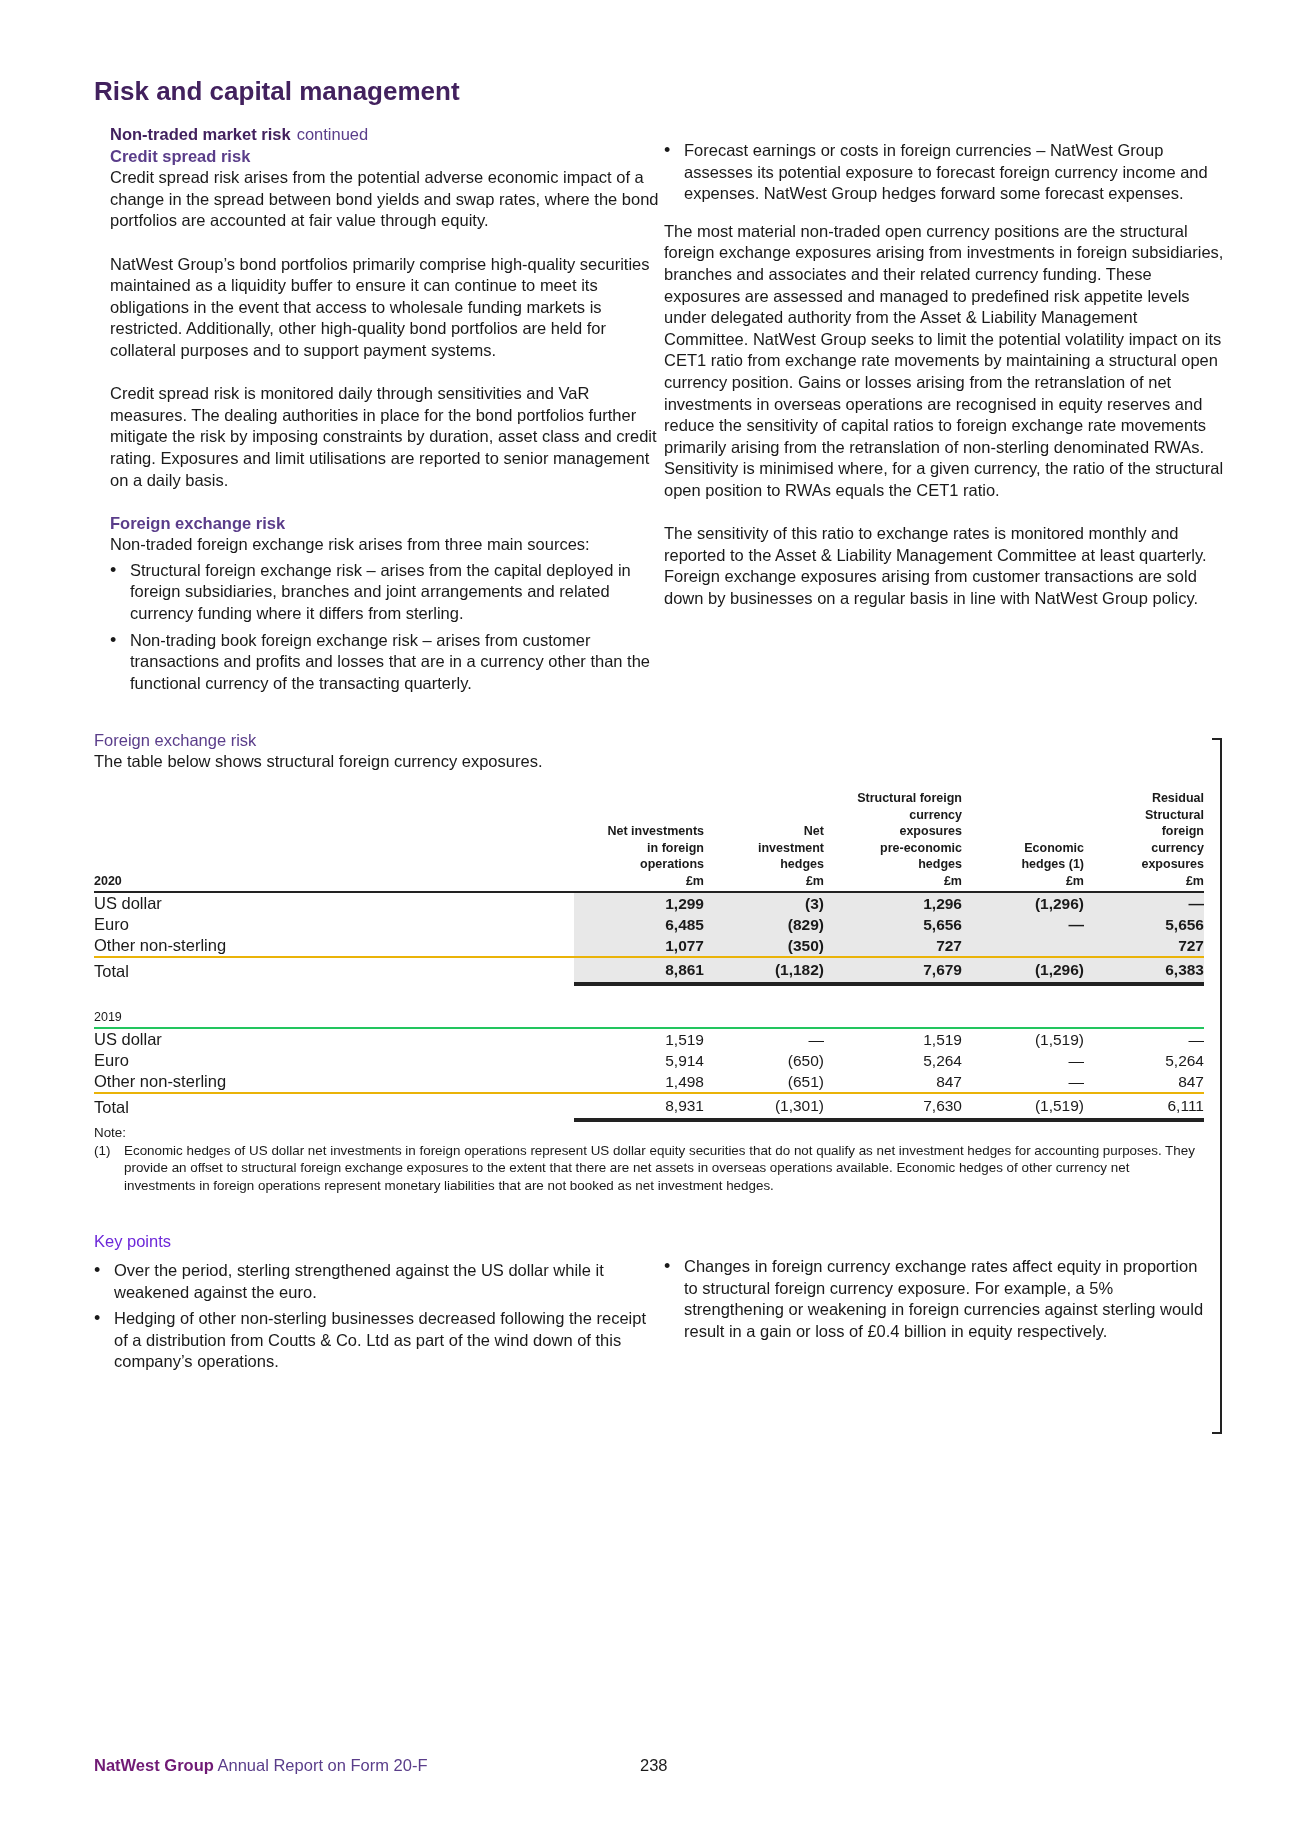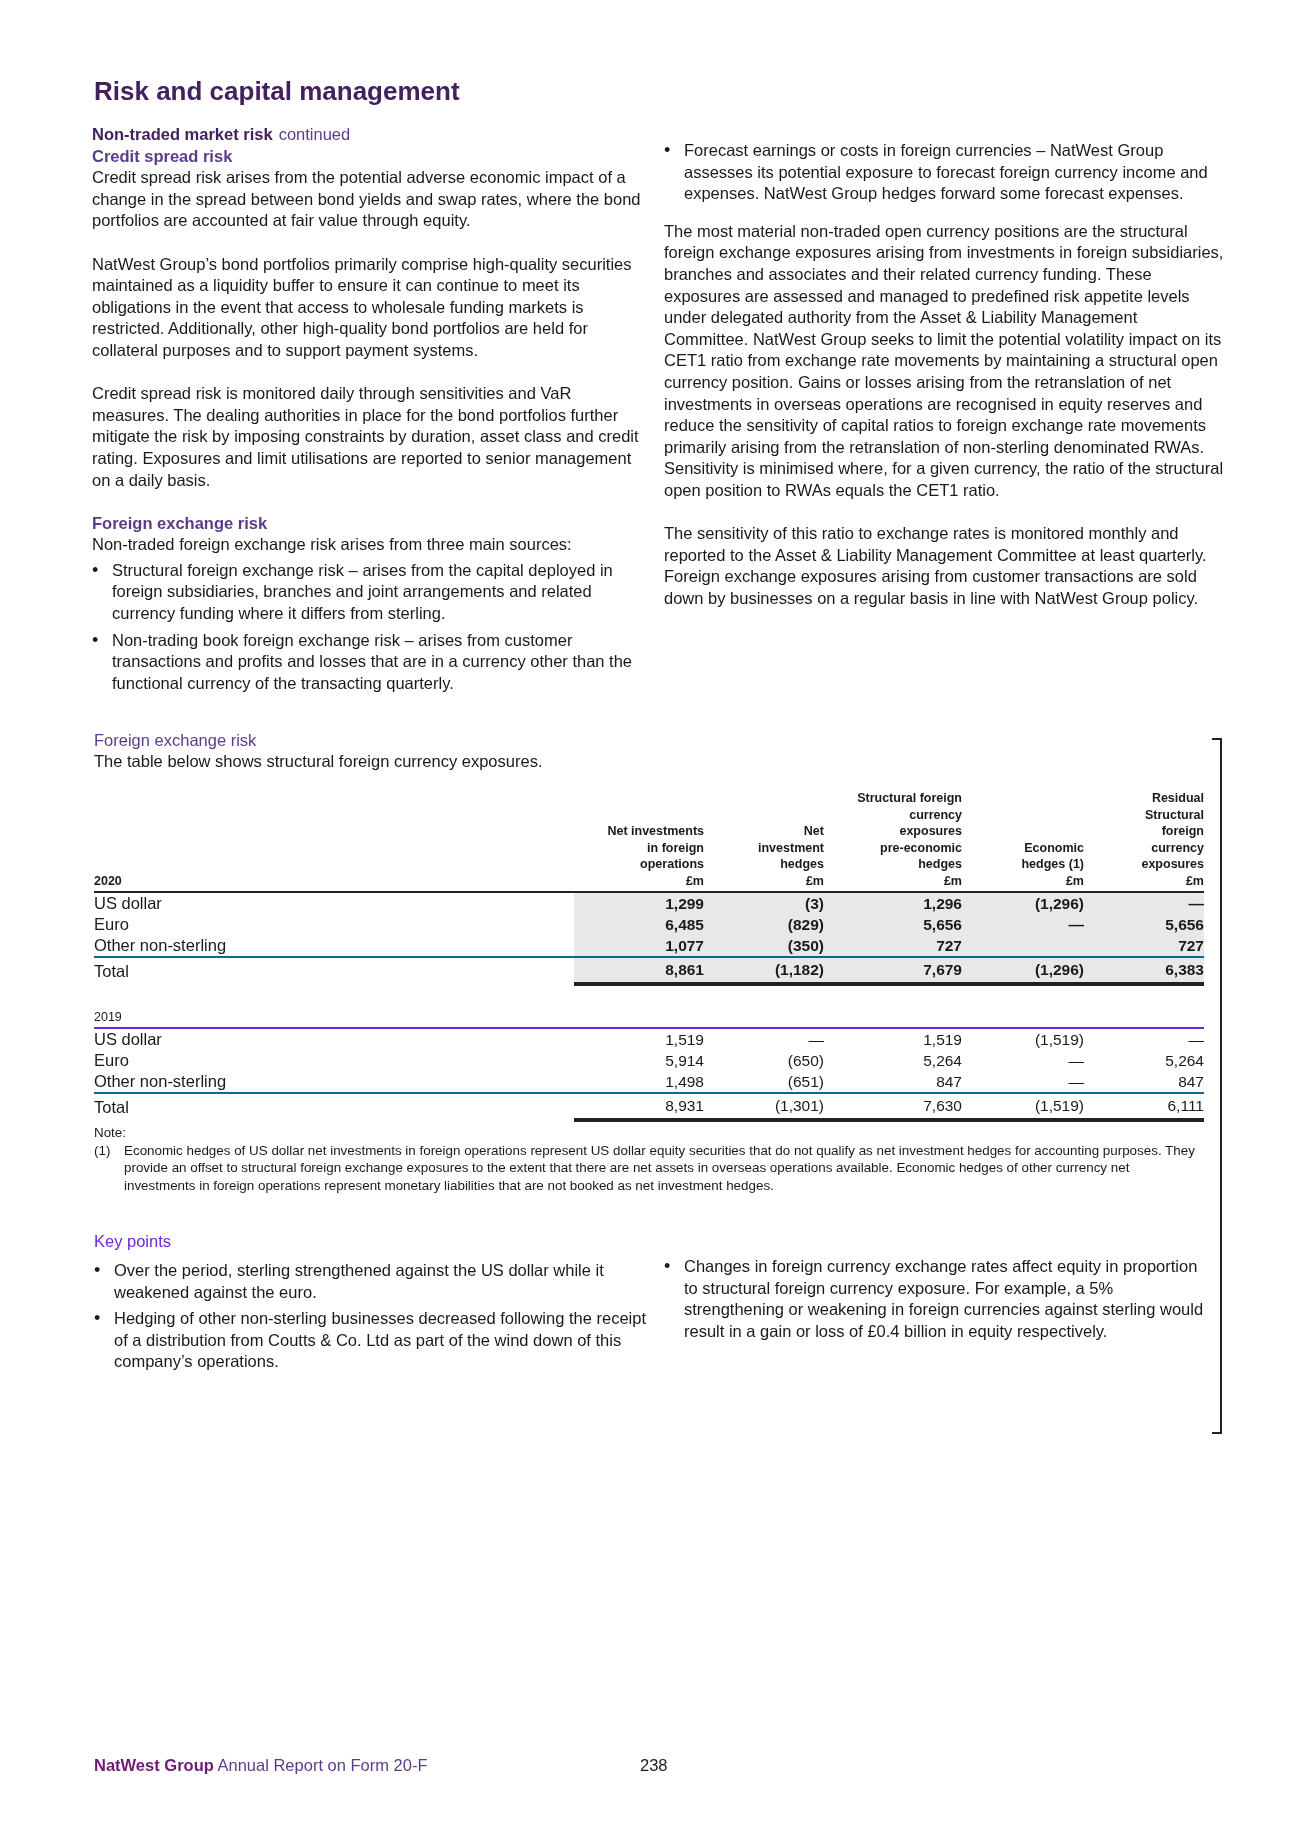--- a/index.html
+++ b/index.html
@@ -1,41 +1,41 @@
 <!DOCTYPE html>
 <html><head>
 <meta charset="utf-8">
 <style>
   html, body { margin:0; padding:0; background:#ffffff; }
   body { width:1300px; height:1839px; position:relative; font-family:"Liberation Sans", sans-serif; color:#1a1a1a; }
   .page-title { position:absolute; left:94px; top:76px; font-size:26px; font-weight:bold; color:#42215e; margin:0; }
   .col { position:absolute; font-size:16.5px; line-height:21.6px; }
-  .col-left { left:92px; top:124px; width:560px; }
+  .col-left { left:110px; top:124px; width:560px; }
   .col-right { left:664px; top:128px; width:560px; }
   .section-head { font-weight:bold; color:#42215e; }
   .section-head .cont { font-weight:normal; color:#5a3d8a; margin-left:6px; }
   .sub-head { font-weight:bold; color:#5a3d8a; }
   p { margin:0 0 21.6px 0; }
   ul.bullets { list-style:none; margin:4px 0 0 0; padding:0; }
   ul.bullets li { position:relative; padding-left:20px; margin-bottom:5px; }
   ul.bullets li::before { content:"\2022"; position:absolute; left:0; top:0; font-size:18px; }
   .tbl-caption { position:absolute; left:94px; top:730px; font-size:16.5px; line-height:21px; }
   .tbl-caption .cap-title { color:#5a3d8a; }
   .bracket { position:absolute; left:1212px; top:738px; width:8px; height:692px; border-right:2px solid #222; border-top:2px solid #222; border-bottom:2px solid #222; }
   table.fx { position:absolute; left:94px; top:790px; width:1110px; border-collapse:collapse; font-size:15.5px; }
   table.fx th { font-size:12.5px; font-weight:bold; text-align:right; vertical-align:bottom; line-height:16.5px; padding:0 0 2px 0; }
   table.fx th.lbl { text-align:left; }
   table.fx td { padding:0; height:21px; text-align:right; }
   table.fx td.lbl { text-align:left; font-size:16.5px; }
   table.fx tr.head-row th { border-bottom:2px solid #222; }
   table.fx tr.y2020 td.num { background:#e8e8e8; font-weight:bold; }
-  table.fx tr.sep td { border-top:2px solid #0369a1; }
+  table.fx tr.sep td { border-top:2px solid #eab308; }
   table.fx tr.total td { height:24px; }
   table.fx tr.total td.num { border-bottom:4px solid #222; }
-  table.fx tr.year td { font-size:12.5px; height:38px; vertical-align:bottom; padding-bottom:3px; text-align:left; border-bottom:2px solid #6d28d9; }
+  table.fx tr.year td { font-size:12.5px; height:38px; vertical-align:bottom; padding-bottom:3px; text-align:left; border-bottom:2px solid #22c55e; }
   .c1 { width:480px; } .c2 { width:130px; } .c3 { width:120px; } .c4 { width:138px; } .c5 { width:122px; } .c6 { width:120px; }
   .note { position:absolute; left:94px; top:1124px; width:1110px; font-size:13.4px; line-height:17.5px; }
   .note .nitem { position:relative; padding-left:30px; }
   .note .nnum { position:absolute; left:0; top:0; }
   .kp-title { position:absolute; left:94px; top:1232px; font-size:16.5px; color:#6d28d9; }
   .kp-left { left:94px; top:1256px; width:560px; }
   .kp-right { left:664px; top:1252px; width:540px; }
   .footer { position:absolute; left:94px; top:1756px; font-size:16.5px; color:#5a3d8a; }
   .footer b { color:#701a75; }
   .page-num { position:absolute; left:640px; top:1756px; font-size:16.5px; color:#1a1a1a; }

